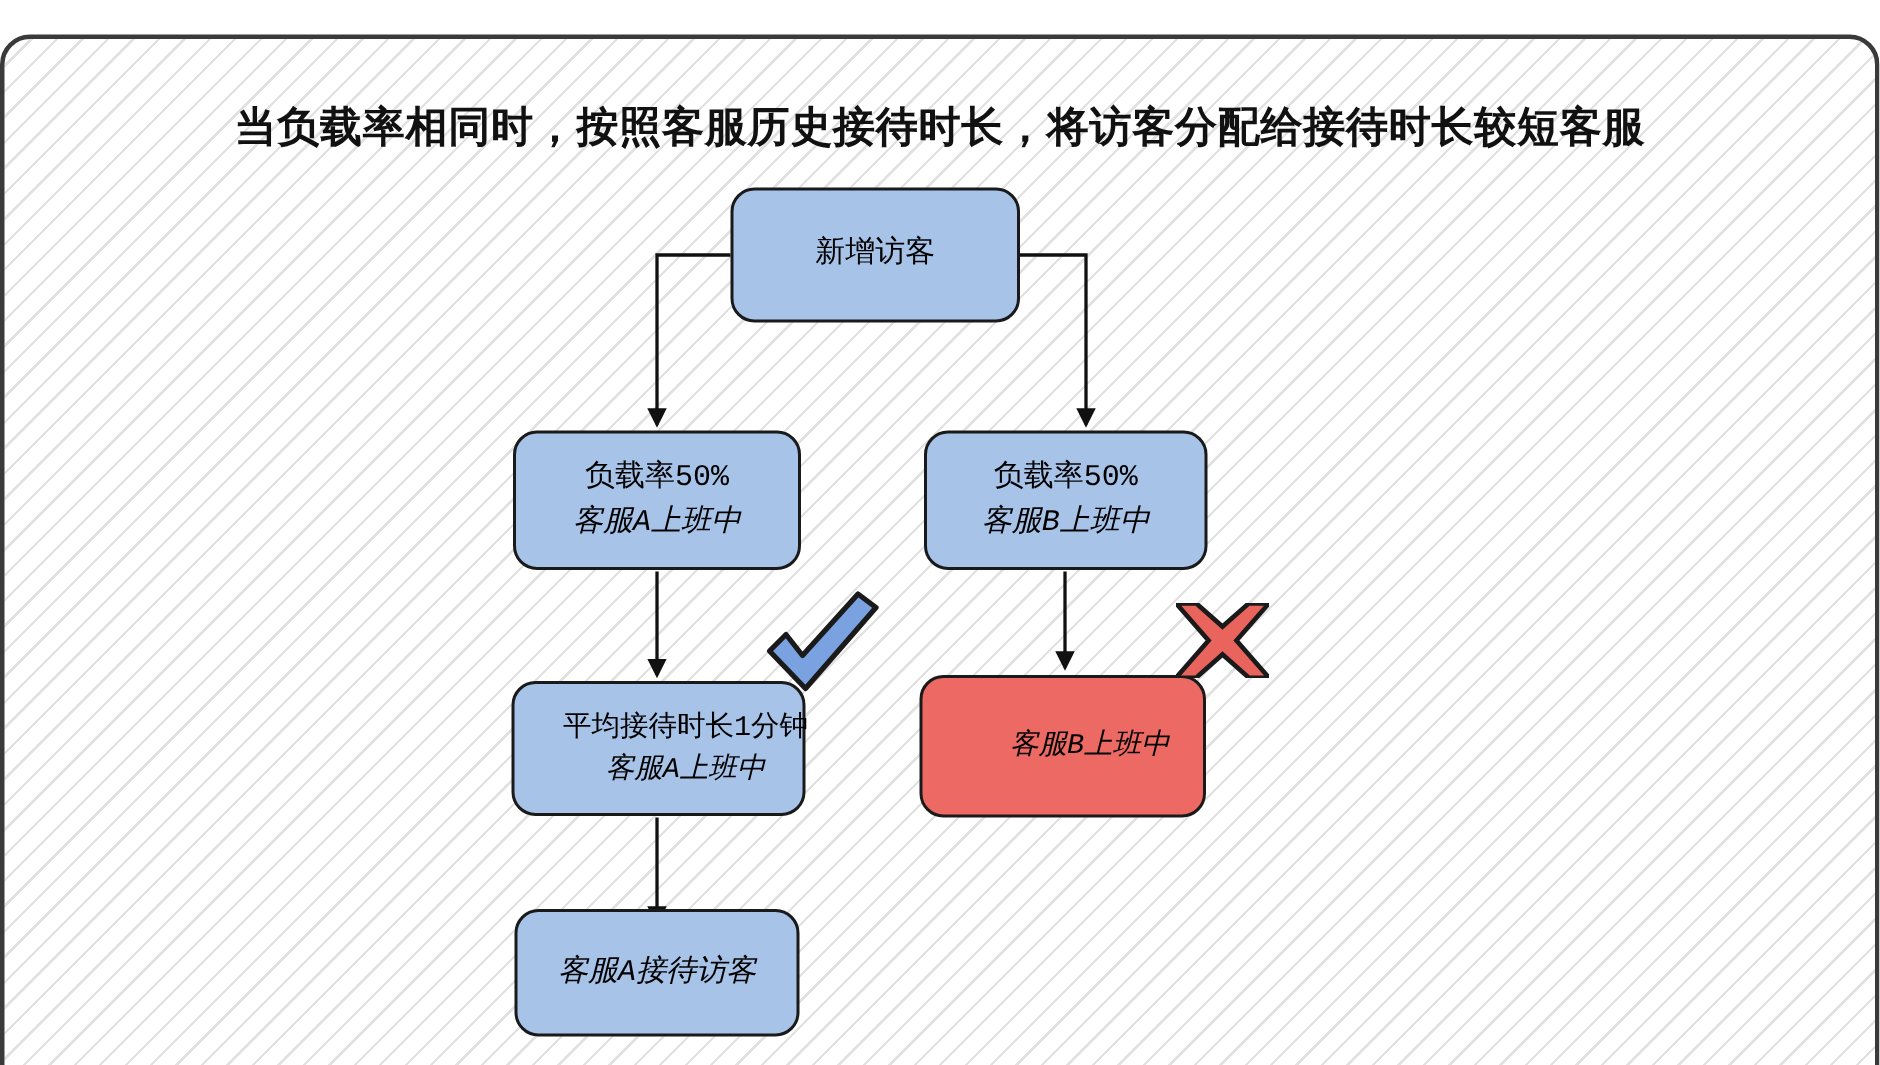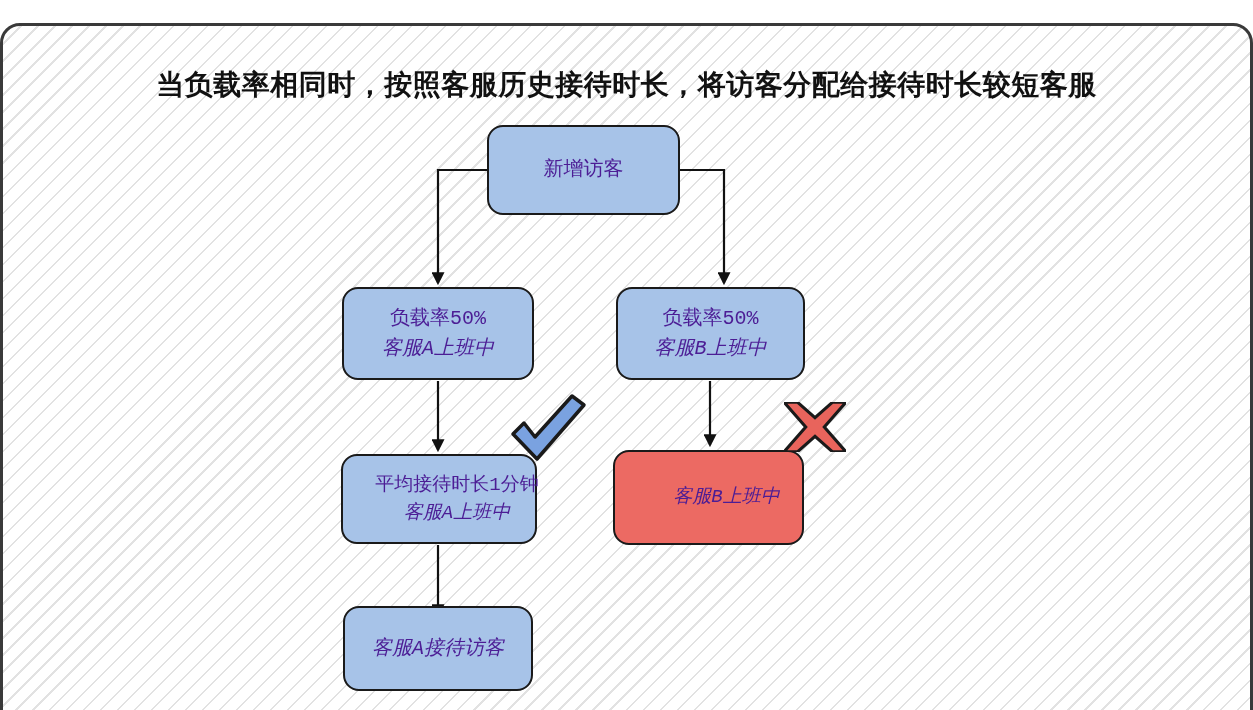--- a/index.html
+++ b/index.html
@@ -25,21 +25,21 @@
   }
   .connectors{position:absolute;left:0;top:0;width:1253px;height:710px;z-index:1;}
   .connectors path.link{fill:none;stroke:#111111;stroke-width:2.2px;}
   .node{
     position:absolute;z-index:2;
     display:flex;flex-direction:column;align-items:center;justify-content:center;
     background:#a7c3e8;
     border:2.5px solid #1a1a1a;
     border-radius:16px;
     box-sizing:border-box;
-    color:#4c1d95;
+    color:#000000;
     font-size:20px;font-weight:500;line-height:1.5;
     text-align:center;white-space:nowrap;
   }
   .node.red{background:#ec6a63;}
   .node.longtext{font-size:19px;padding-left:36px;}
   .node .l2{font-style:italic;}
   .mark{position:absolute;z-index:3;}
 </style>
 </head>
 <body>

